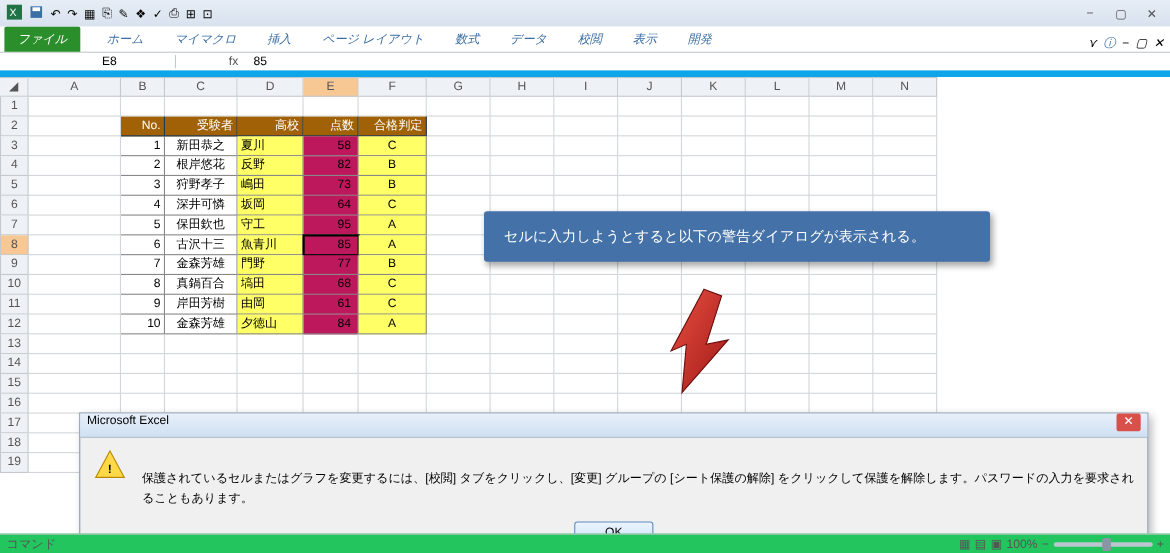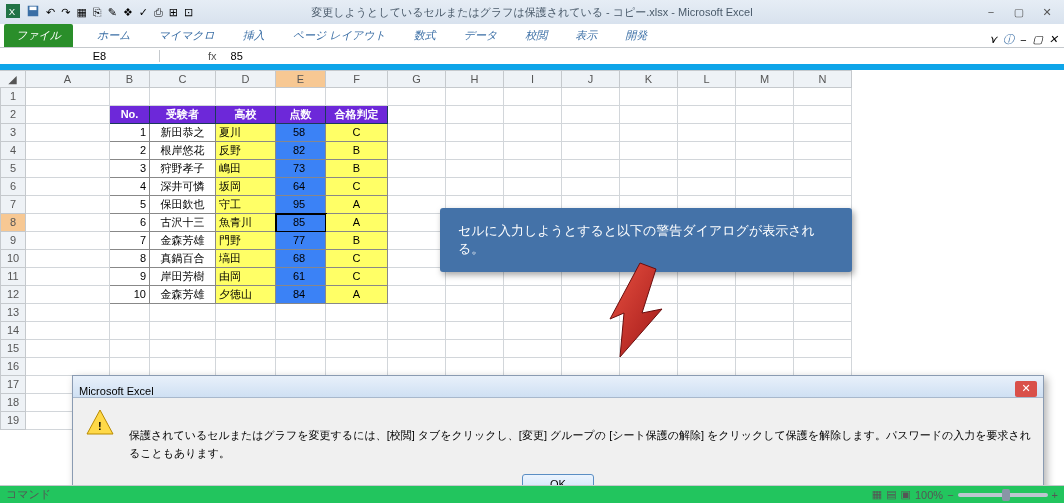--- a/index.html
+++ b/index.html
@@ -29,37 +29,37 @@
 .grid-wrap { position:relative; }
 .colheads { display:flex; height:18px; }
 .rowhead-col { width:26px; }
 .colhead { border:1px solid #c5c9cd; border-left:none; background:#eef2f6; text-align:center; color:#555; line-height:17px; }
 .rowhead { width:26px; border:1px solid #c5c9cd; border-top:none; background:#eef2f6; text-align:center; color:#555; line-height:17px; }
 .rowhead.sel { background:#f7c893; }
 .grid-body { display:flex; }
 .cells { position:relative; }
 .row { display:flex; height:18px; }
 .cell { border-right:1px solid #d2d6da; border-bottom:1px solid #d2d6da; line-height:17px; padding:0 3px; overflow:hidden; white-space:nowrap; }
-.header-cell { background:#6d28d9; color:#fff; text-align:center; border-right:1px solid #1a3a5a; border-bottom:1px solid #1a3a5a;font-weight:bold; }
+.header-cell { background:#a16207; color:#fff; text-align:right; border-right:1px solid #1a3a5a; border-bottom:1px solid #1a3a5a; }
 .num-cell { text-align:right; border:1px solid #888; border-top:none; border-left:none; }
 .name-cell { text-align:center; border:1px solid #888; border-top:none; border-left:none; }
 .school-cell { background:#ffff66; border:1px solid #888; border-top:none; border-left:none; }
-.score-cell { background:#3b82f6; text-align:center; border:1px solid #888; border-top:none; border-left:none; padding-right:6px; }
+.score-cell { background:#be185d; text-align:right; border:1px solid #888; border-top:none; border-left:none; padding-right:6px; }
 .grade-cell { background:#ffff66; text-align:center; border:1px solid #888; border-top:none; border-left:none; }
 .active-cell { outline:2px solid #000; outline-offset:-1px; }
 
 
-.callout { position:absolute; left:440px; top:208px; width:412px; padding:14px 18px; background:#4472a8; color:#fff; font-size:13px; border-radius:3px; box-shadow:2px 3px 6px rgba(0,0,0,.35); }
+.callout { position:absolute; left:440px; top:192px; width:460px; padding:14px 18px; background:#4472a8; color:#fff; font-size:13px; border-radius:3px; box-shadow:2px 3px 6px rgba(0,0,0,.35); }
 
 
 .arrow { position:absolute; left:600px; top:255px; }
 
 
 .dialog { position:absolute; left:72px; top:375px; width:972px; background:#f0f0f0; border:1px solid #8a9bb2; box-shadow:3px 3px 8px rgba(0,0,0,.3); }
-.dlg-title { background:linear-gradient(#e8f0fa,#cfe0f3); height:22px; display:flex; align-items:flex-end; padding:0 6px; border-bottom:1px solid #a8b8cc; }
+.dlg-title { background:linear-gradient(#e8f0fa,#cfe0f3); height:22px; display:flex; align-items:flex-start; padding:0 6px; border-bottom:1px solid #a8b8cc; }
 .dlg-close { margin-left:auto; width:22px; height:16px; background:#d9504a; color:#fff; text-align:center; border-radius:2px; line-height:14px; }
 .dlg-body { display:flex; padding:10px 12px; gap:12px; }
 .dlg-icon { width:32px; }
 .dlg-text { flex:1; line-height:1.6; }
 .dlg-btns { text-align:center; padding:2px 0 8px; }
 .dlg-ok { width:72px; height:20px; background:linear-gradient(#ecf4fe,#cde3f9); border:1px solid #5a8ec4; border-radius:3px; }
 
 
 .statusbar { position:absolute; bottom:0; left:0; right:0; height:18px; background:#22c55e; border-top:1px solid #c5c9cd; display:flex; align-items:center; padding:0 6px; color:#555; }
 .zoom { margin-left:auto; display:flex; align-items:center; gap:4px; }
@@ -87,21 +87,20 @@
     <span>↷</span>
     <span>▦</span>
     <span>⎘</span>
     <span>✎</span>
     <span>❖</span>
     <span>✓</span>
     <span>⎙</span>
     <span>⊞</span>
     <span>⊡</span>
   </div>
-  <div class="title-text">変更しようとしているセルまたはグラフは保護されている - コピー.xlsx - Microsoft Excel</div>
   <div class="win-controls">
     <div>−</div>
     <div>▢</div>
     <div>✕</div>
   </div>
 </div>
 
 <div class="ribbon-tabs">
   <div class="ribbon-tab file">ファイル</div>
   <div class="ribbon-tab">ホーム</div>

